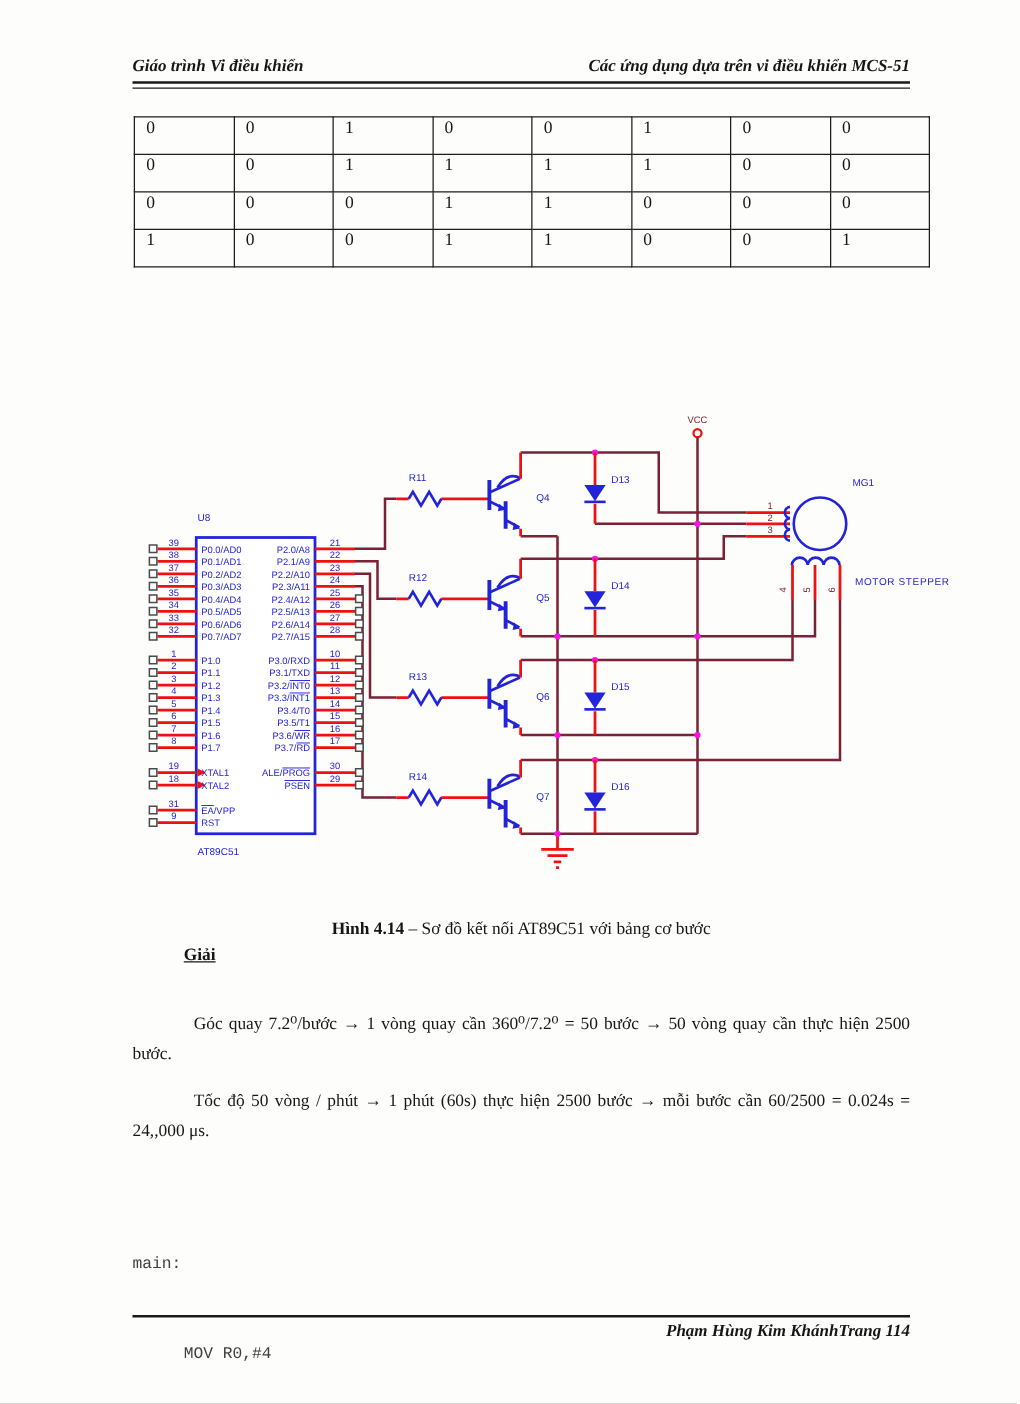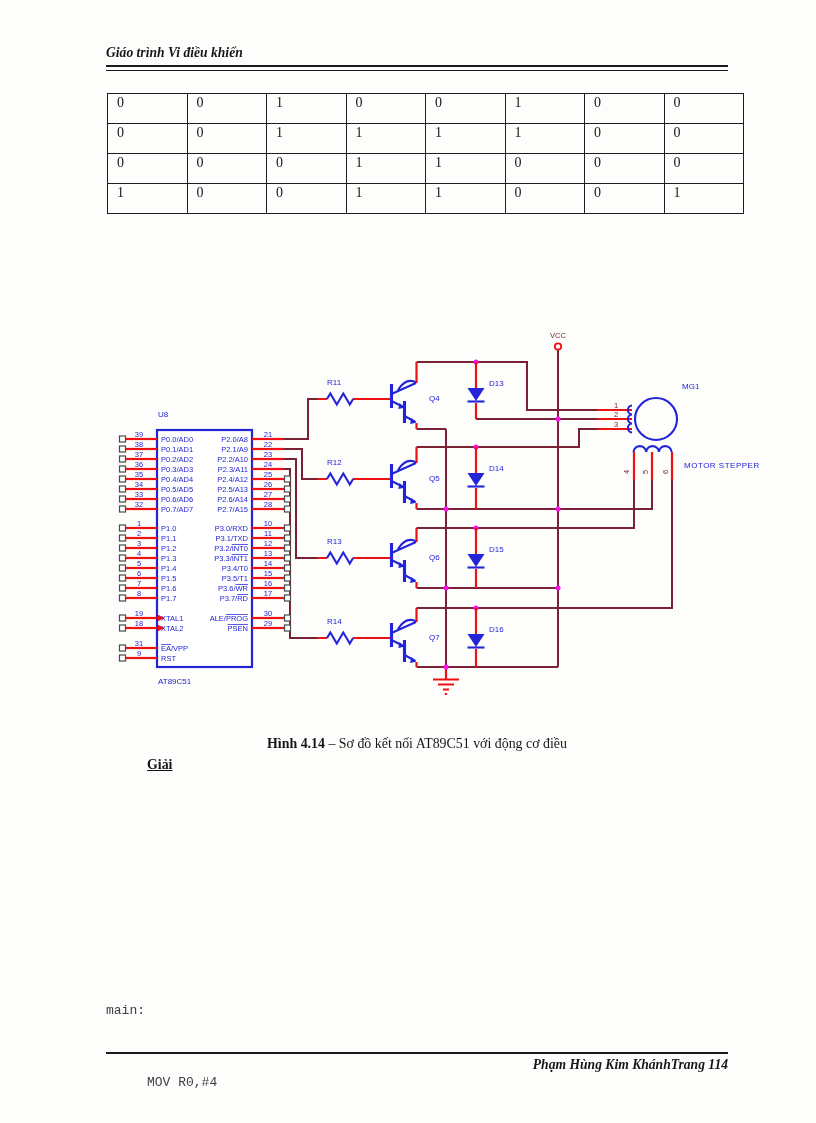--- a/index.html
+++ b/index.html
@@ -38,20 +38,21 @@
   .sq{fill:#ffffff;stroke:#4a4a4a;stroke-width:1.2;}
   .dot{fill:#ff10e8;}
 </style>
 </head>
 <body>
 
 <div class="page">
 
   <div class="hdr">
     <span>Giáo trình Vi điều khiển</span>
+    <span>Các ứng dụng dựa trên vi điều khiển MCS-51</span>
   </div>
   <div class="hdr-rule"></div>
 
   <table class="ttable">
     <tbody>
         <tr>
       <td>0</td>
       <td>0</td>
       <td>1</td>
       <td>0</td>
@@ -362,24 +363,26 @@
       <polygon points="399.5,642 404.2,646.8 398.3,648" fill="#2323d8"></polygon>
       <polygon points="411.3,657 416,661.8 410.1,663" fill="#2323d8"></polygon>
       <path d="M416.5 608 V622 M416.5 662 V667" class="rwire"></path>
       <text x="429" y="640" class="reftext" text-anchor="start">Q7</text>
       <path d="M476 608 V634 M476 649 V667" class="rwire"></path>
       <polygon points="467.5,634 484.5,634 476,647" fill="#2323d8"></polygon>
       <path d="M467.5 647.5 H484.5" class="bluln"></path>
       <text x="489" y="632" class="reftext" text-anchor="start">D16</text>
     </svg>
 
-  <p class="caption"><span class="b">Hình 4.14</span><span> – Sơ đồ kết nối AT89C51 với động cơ điều</span></p>
+  <p class="caption"><span class="b">Hình 4.14</span><span> – Sơ đồ kết nối AT89C51 với bảng cơ bước</span></p>
 
   <div class="giai">Giải</div>
 
+  <p class="para indent sp1">Góc quay 7.2⁰/bước → 1 vòng quay cần 360⁰/7.2⁰ = 50 bước → 50 vòng quay cần thực hiện 2500 bước.</p>
+  <p class="para indent sp2">Tốc độ 50 vòng / phút → 1 phút (60s) thực hiện 2500 bước → mỗi bước cần 60/2500 = 0.024s = 24,,000 μs.</p>
 
   <div class="codeblk">
     <div>main:</div>
     <div class="ind">MOV R0,#4</div>
     
   </div>
 
   <div class="ftr-rule"></div>
   <div class="ftr">
     <span>Phạm Hùng Kim Khánh</span>

